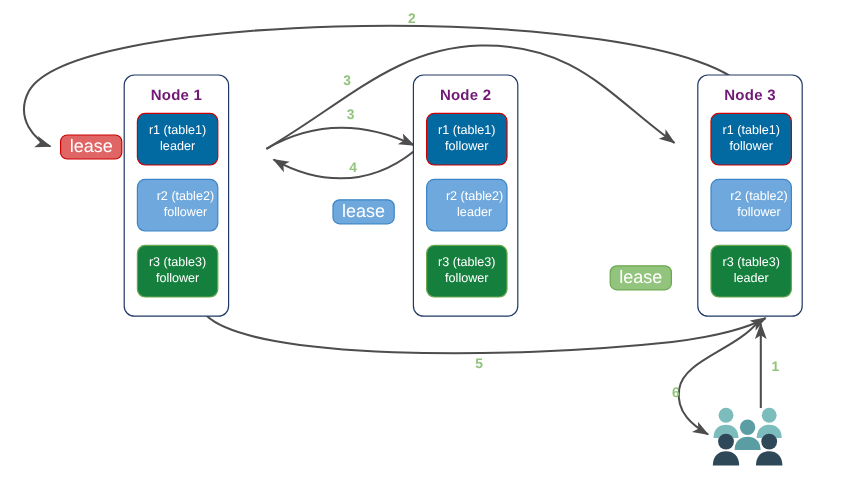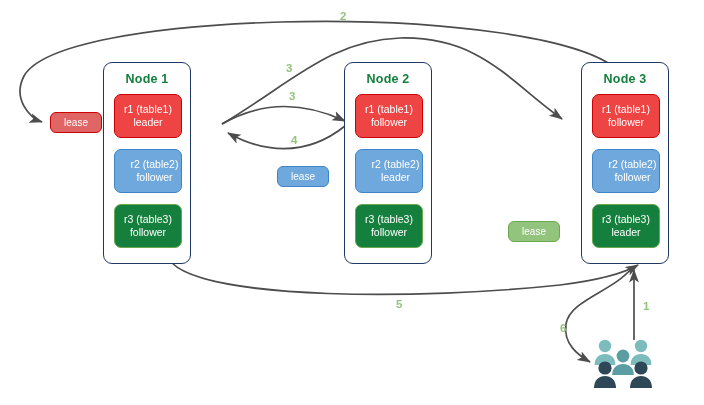--- a/index.html
+++ b/index.html
@@ -30,50 +30,50 @@
     background: #ffffff;
   }
   .node-title {
     position: absolute;
     left: 0;
     right: 0;
     top: 9px;
     text-align: center;
     font-size: 12.5px;
     font-weight: bold;
-    color: #15803d;
+    color: #701a75;
     letter-spacing: 0.2px;
   }
   .replica {
     position: absolute;
     box-sizing: border-box;
     border-radius: 7px;
     display: flex;
     flex-direction: column;
     align-items: center;
     justify-content: center;
     color: #ffffff;
     font-size: 10.5px;
     line-height: 13px;
     text-align: center;
   }
   .replica .ln { display: block; }
-  .rep-red   { background: #ef4444; border: 1.4px solid #cc0000; }
+  .rep-red   { background: #0369a1; border: 1.4px solid #cc0000; }
   .rep-blue  { background: #6fa8dc; border: 1.4px solid #3d85c6; padding-left: 13px; }
   .rep-green { background: #15803d; border: 1.4px solid #6aa84f; }
 
   .lease {
     position: absolute;
     box-sizing: border-box;
     border-radius: 6px;
     display: flex;
     align-items: center;
     justify-content: center;
     color: #ffffff;
-    font-size: 10px;
+    font-size: 15px;
     line-height: 12px;
   }
   .lease-red   { background: #e06666; border: 1.4px solid #cc0000; }
   .lease-blue  { background: #6fa8dc; border: 1.4px solid #3d85c6; }
   .lease-green { background: #93c47d; border: 1.4px solid #6aa84f; }
 
   .edge-label {
     position: absolute;
     color: #93c47d;
     font-size: 11.5px;

